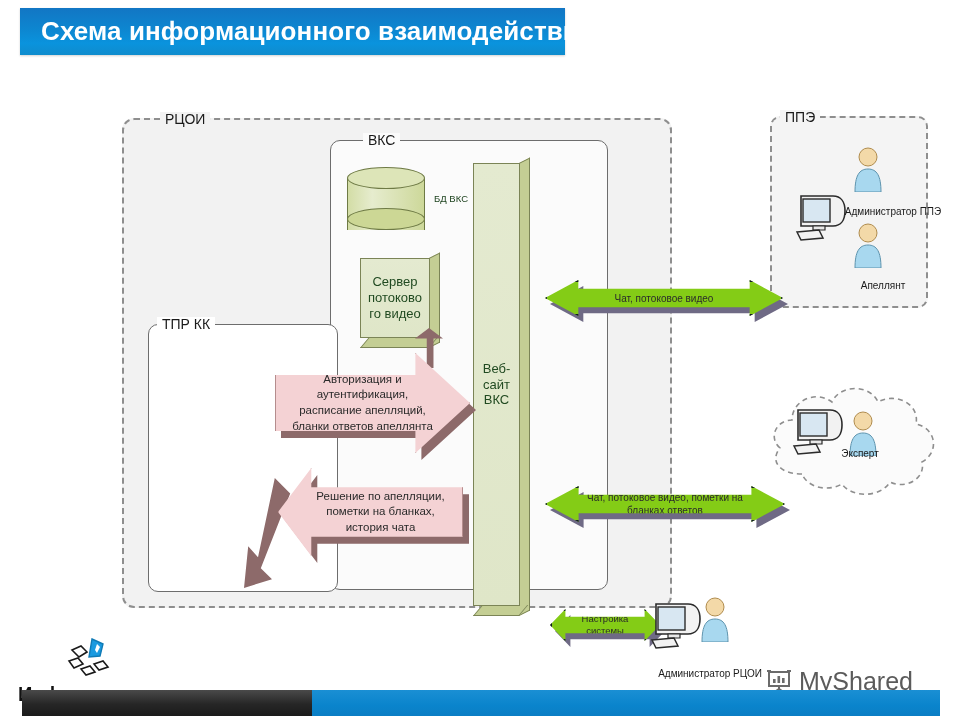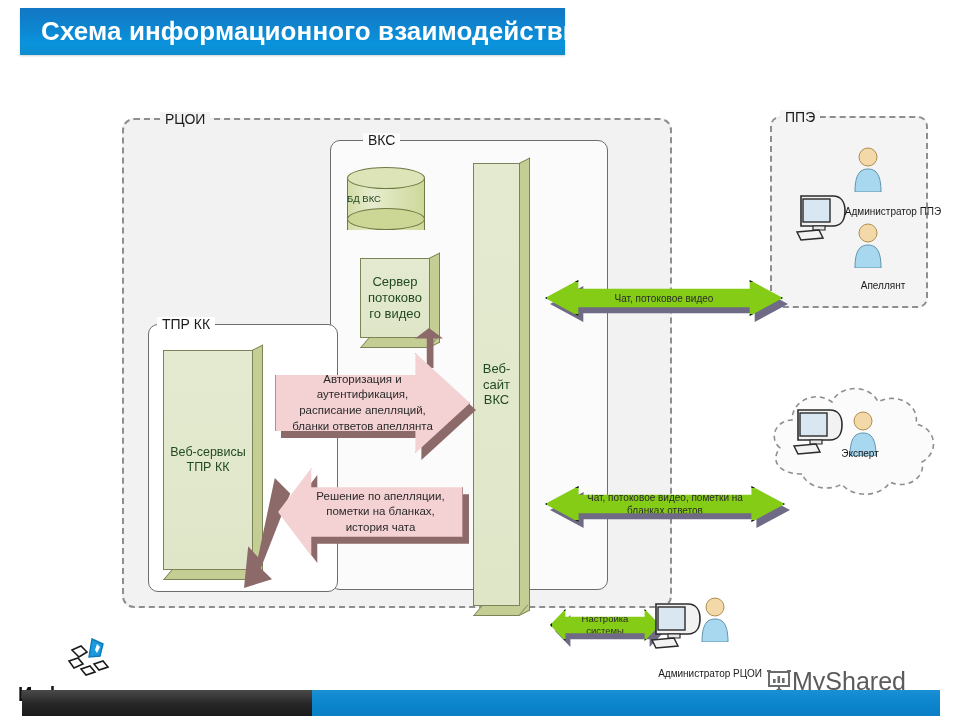--- a/index.html
+++ b/index.html
@@ -93,22 +93,22 @@
   }
   .cyl .bottom{
     position:absolute;left:0;top:41px;width:78px;height:22px;box-sizing:border-box;
     background:#ccd795;border:1px solid #6e7a45;border-radius:50%;
   }
   .cyl .shadow{
     position:absolute;left:6px;top:8px;width:78px;height:62px;border-radius:50%/34%;
     background:#c5cf95;z-index:-1;
   }
   .cyl .cyl-label{
-    position:absolute;left:0;top:26px;width:100px;text-align:left;
-    font-size:9.5px;color:#1f4420;z-index:3;
+    position:absolute;left:0;top:26px;width:100px;text-align:right;
+    font-size:9.5px;color:#1f4420;z-index:3;padding-left:21px;
   }
 
   
   .pinkarrow{position:absolute;}
   .pinkarrow .shadow{
     position:absolute;left:6px;top:7px;width:100%;height:100%;
     background:#8d6a6a;
   }
   .pinkarrow .face{
     position:absolute;left:0;top:0;width:100%;height:100%;
@@ -178,21 +178,21 @@
   .cap-ppe-appel{left:833px;top:192px;width:100px;}
   .cap-expert{left:810px;top:360px;width:100px;}
   .cap-admin-rcoi{left:640px;top:580px;width:140px;}
 
   
   .logo-wrap{position:absolute;left:18px;top:636px;width:180px;height:72px;}
   .logo-text{position:absolute;left:0;top:47px;font-size:20px;font-weight:bold;color:#111;letter-spacing:-.3px;}
   .logo-mark{position:absolute;left:38px;top:0;width:72px;height:48px;}
   .watermark{
     position:absolute;left:766px;top:664px;width:180px;height:34px;
-    display:flex;align-items:center;color:#5b5b5b;
+    display:flex;align-items:center;gap:7px;color:#5b5b5b;
     font-size:25px;font-weight:normal;
   }
   .wm-icon{width:26px;height:26px;flex:0 0 26px;}
   .bottom-bar{position:absolute;left:22px;top:690px;width:918px;height:26px;}
   .bb-dark{position:absolute;left:0;top:0;width:290px;height:26px;
     background:linear-gradient(to bottom,#4a4a4a 0%,#262626 55%,#1b1b1b 100%);}
   .bb-blue{position:absolute;left:290px;top:0;width:628px;height:26px;
     background:linear-gradient(to bottom,#1a8fd4 0%,#0a84cc 60%,#0b7ec4 100%);}
 </style>
 </head>
@@ -235,25 +235,20 @@
       <div class="bot"></div>
       <div class="face">Сервер потоково го видео</div>
     </div>
 
     <div class="box3d box-website">
       <div class="side"></div>
       <div class="bot"></div>
       <div class="face">Веб- сайт ВКС</div>
     </div>
 
-    <div class="box3d box-webservices">
-      <div class="side"></div>
-      <div class="bot"></div>
-      <div class="face">Веб-сервисы ТПР КК</div>
-    </div>
 
     <div class="pink-conn"></div>
     <div class="pink-conn2"></div>
 
     <div class="pinkarrow arr-right arrow-auth">
       <div class="shadow"></div>
       <div class="face">Авторизация и аутентификация, расписание апелляций, бланки ответов апеллянта</div>
     </div>
 
     <div class="pinkarrow arr-left arrow-decision">

